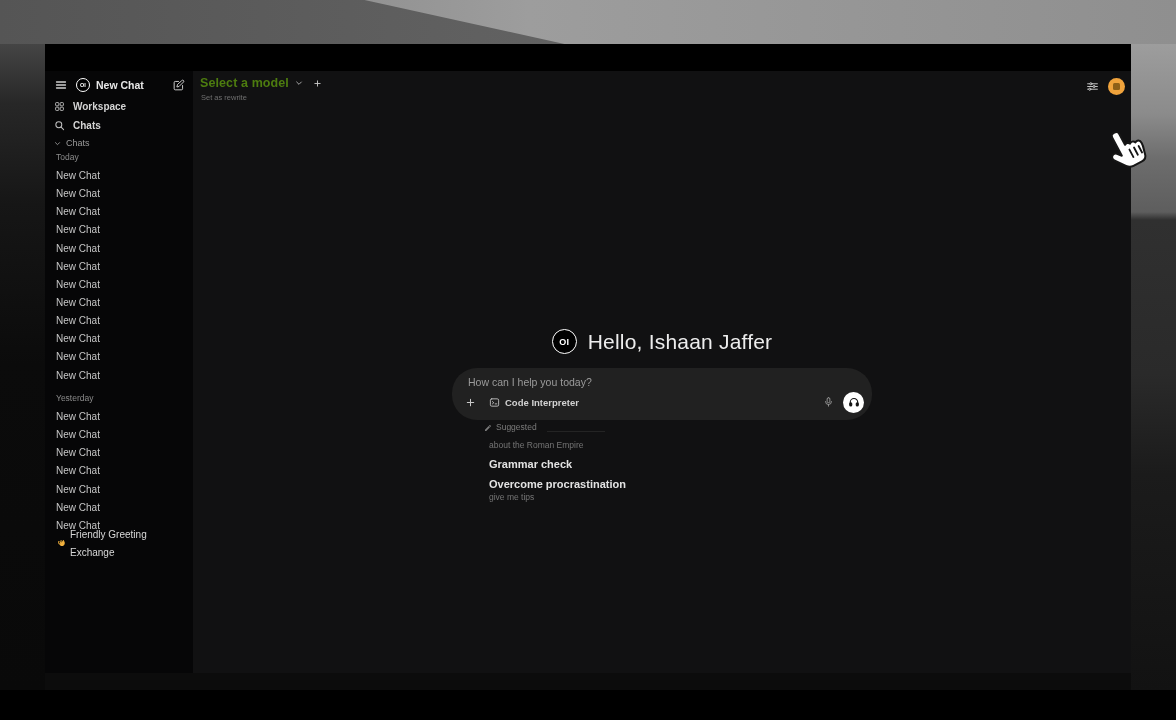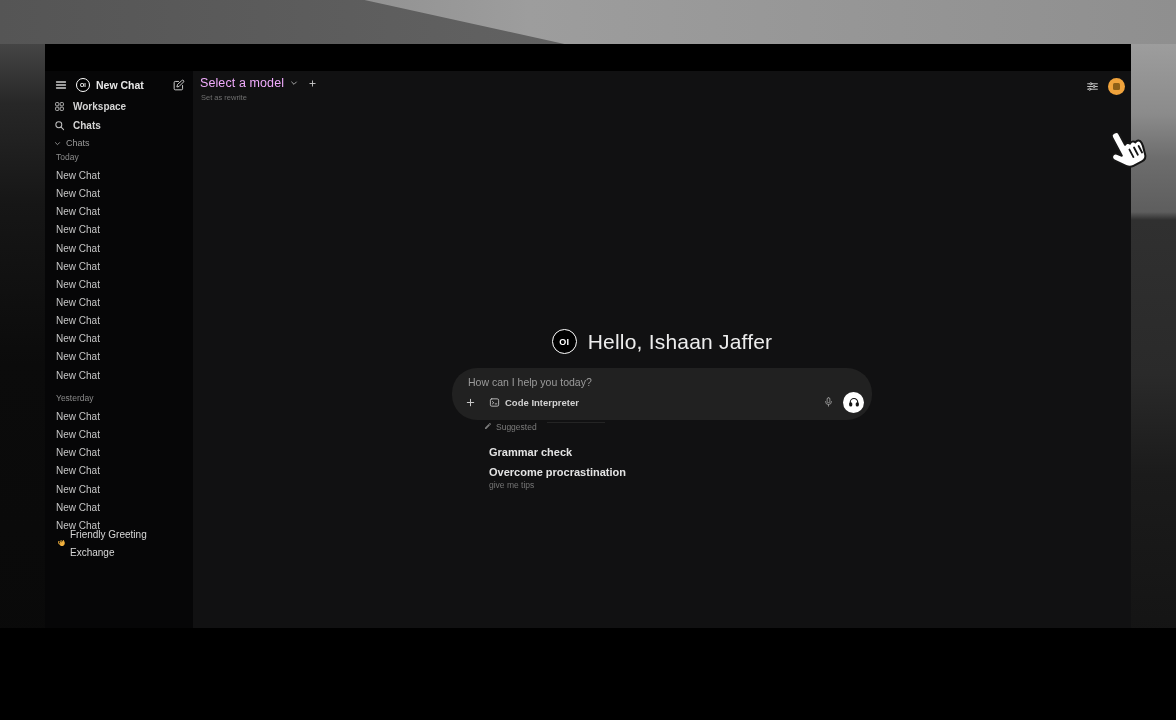--- a/index.html
+++ b/index.html
@@ -1,17 +1,17 @@
 <!DOCTYPE html>
 <html><head>
 <meta charset="utf-8">
 <style>
   * { margin:0; padding:0; box-sizing:border-box; }
   html,body { background:#000; }
-  .stage{ position:relative; width:1176px; height:628px; background:#000; overflow:hidden;
+  .stage{ position:relative; width:1176px; height:720px; background:#000; overflow:hidden;
           font-family:"Liberation Sans", sans-serif; }
 
   
   .bg-top{ position:absolute; left:0; top:0; width:1176px; height:44px;
            background:linear-gradient(to right,#7a7a7a,#9d9d9d 45%,#8f8f8f); }
   .bg-top-tri{ position:absolute; inset:0;
            background:linear-gradient(to right,#555,#707070);
            clip-path:polygon(0 0,31% 0,48% 100%,0 100%); }
   .bg-left{ position:absolute; left:0; top:44px; width:45px; height:646px;
            background:linear-gradient(#454545,#272727 60px,#161616 160px,#0b0b0b 320px,#090909); }
@@ -45,21 +45,21 @@
   .sb-section-label{ position:absolute; left:11px; font-size:8.5px; color:#8b8b8b; }
   .sb-list{ position:absolute; left:0; right:2px; }
   .chat{ font-size:10px; color:#c7c7c7; padding-left:11px; height:18.15px; line-height:18.15px;
          white-space:nowrap; overflow:hidden; }
   .chat-named{ position:absolute; left:0; right:2px; top:464px; height:18px; line-height:18px;
          font-size:10px; color:#d8d8d8; padding-left:11px; display:flex; align-items:center; gap:4px; }
 
   
   .main{ flex:1; position:relative; background:#111112; overflow:hidden; }
   .model-row{ position:absolute; left:7px; top:5px; display:flex; align-items:center; gap:6px; }
-  .model-label{ font-size:12.5px; font-weight:400; color:#f0abfc; letter-spacing:.1px; }
+  .model-label{ font-size:12.5px; font-weight:700; color:#4d7c0f; letter-spacing:.1px; }
   .model-plus{ color:#c9c9c9; margin-left:4px; display:flex; }
   .set-default{ position:absolute; left:8px; top:22px; font-size:7.5px; color:#6f6f6f; }
   .top-icons{ position:absolute; right:6px; top:7px; display:flex; align-items:center; gap:9px; }
   .avatar{ width:17px; height:17px; border-radius:50%; background:#f0a33c; position:relative; }
   .avatar::after{ content:""; position:absolute; left:5px; top:5px; width:7px; height:7px;
                   background:#7c5410; border-radius:1.5px; opacity:.85; }
 
   .greeting{ position:absolute; left:0; right:0; top:258px; display:flex; align-items:center;
              justify-content:center; gap:11px; }
   .g-logo{ width:25px; height:25px; border:1.5px solid #fff; border-radius:50%; background:#000;
@@ -74,21 +74,21 @@
              color:#dcdcdc; }
   .inputbox input::placeholder{ color:#9b9b9b; }
   .in-bottom{ position:absolute; left:0; right:0; bottom:5px; height:26px; display:flex;
               padding:0 8px 0 13px; }
   .chip{ display:flex; align-items:center; gap:5px; margin-left:13px; color:#c9c9c9; }
   .chip-label{ font-size:9.5px; font-weight:600; color:#d2d2d2; }
   .in-right{ margin-left:auto; display:flex; align-items:center; gap:9px; }
   .hp-btn{ width:21px; height:21px; border-radius:50%; background:#fff; display:flex;
            align-items:center; justify-content:center; color:#111; }
 
-  .suggest-label{ position:absolute; left:291px; top:351px; display:flex; align-items:flex-start;
+  .suggest-label{ position:absolute; left:291px; top:351px; display:flex; align-items:flex-end;
                   gap:4px; font-size:8.5px; color:#7c7c7c; }
   .suggest-label .rule{ width:58px; height:1px; background:#242424; margin-left:6px; }
   .suggestions{ position:absolute; left:296px; top:368px; width:330px; }
   .sg-item{ margin-bottom:6px; cursor:pointer; }
   .sg-title{ font-size:11px; font-weight:600; color:#e3e3e3; line-height:14px; }
   .sg-sub{ font-size:8.5px; color:#757575; line-height:12px; }
 
   
   .cursor{ position:absolute; left:1103px; top:124px; width:48px; height:60px;
            transform:rotate(-28deg); pointer-events:none; z-index:50; }
@@ -277,20 +277,21 @@
             <svg width="8" height="8" viewBox="0 0 24 24">
                 <path fill="#7c7c7c" d="M3 17.2V21h3.8L17.8 10 14 6.2 3 17.2zM20.7 7.1a1 1 0 0 0 0-1.4l-2.4-2.4a1 1 0 0 0-1.4 0L15 5.2 18.8 9l1.9-1.9z"></path>
               </svg>
           </span>
           <span>Suggested</span>
           <span class="rule"></span>
         </div>
 
         <div class="suggestions">
           <div class="sg-item">
+            <div class="sg-sub">about the Roman Empire</div>
           </div>
           <div class="sg-item">
             <div class="sg-title">Grammar check</div>
           </div>
           <div class="sg-item">
             <div class="sg-title">Overcome procrastination</div>
             <div class="sg-sub">give me tips</div>
           </div>
         </div>
 

